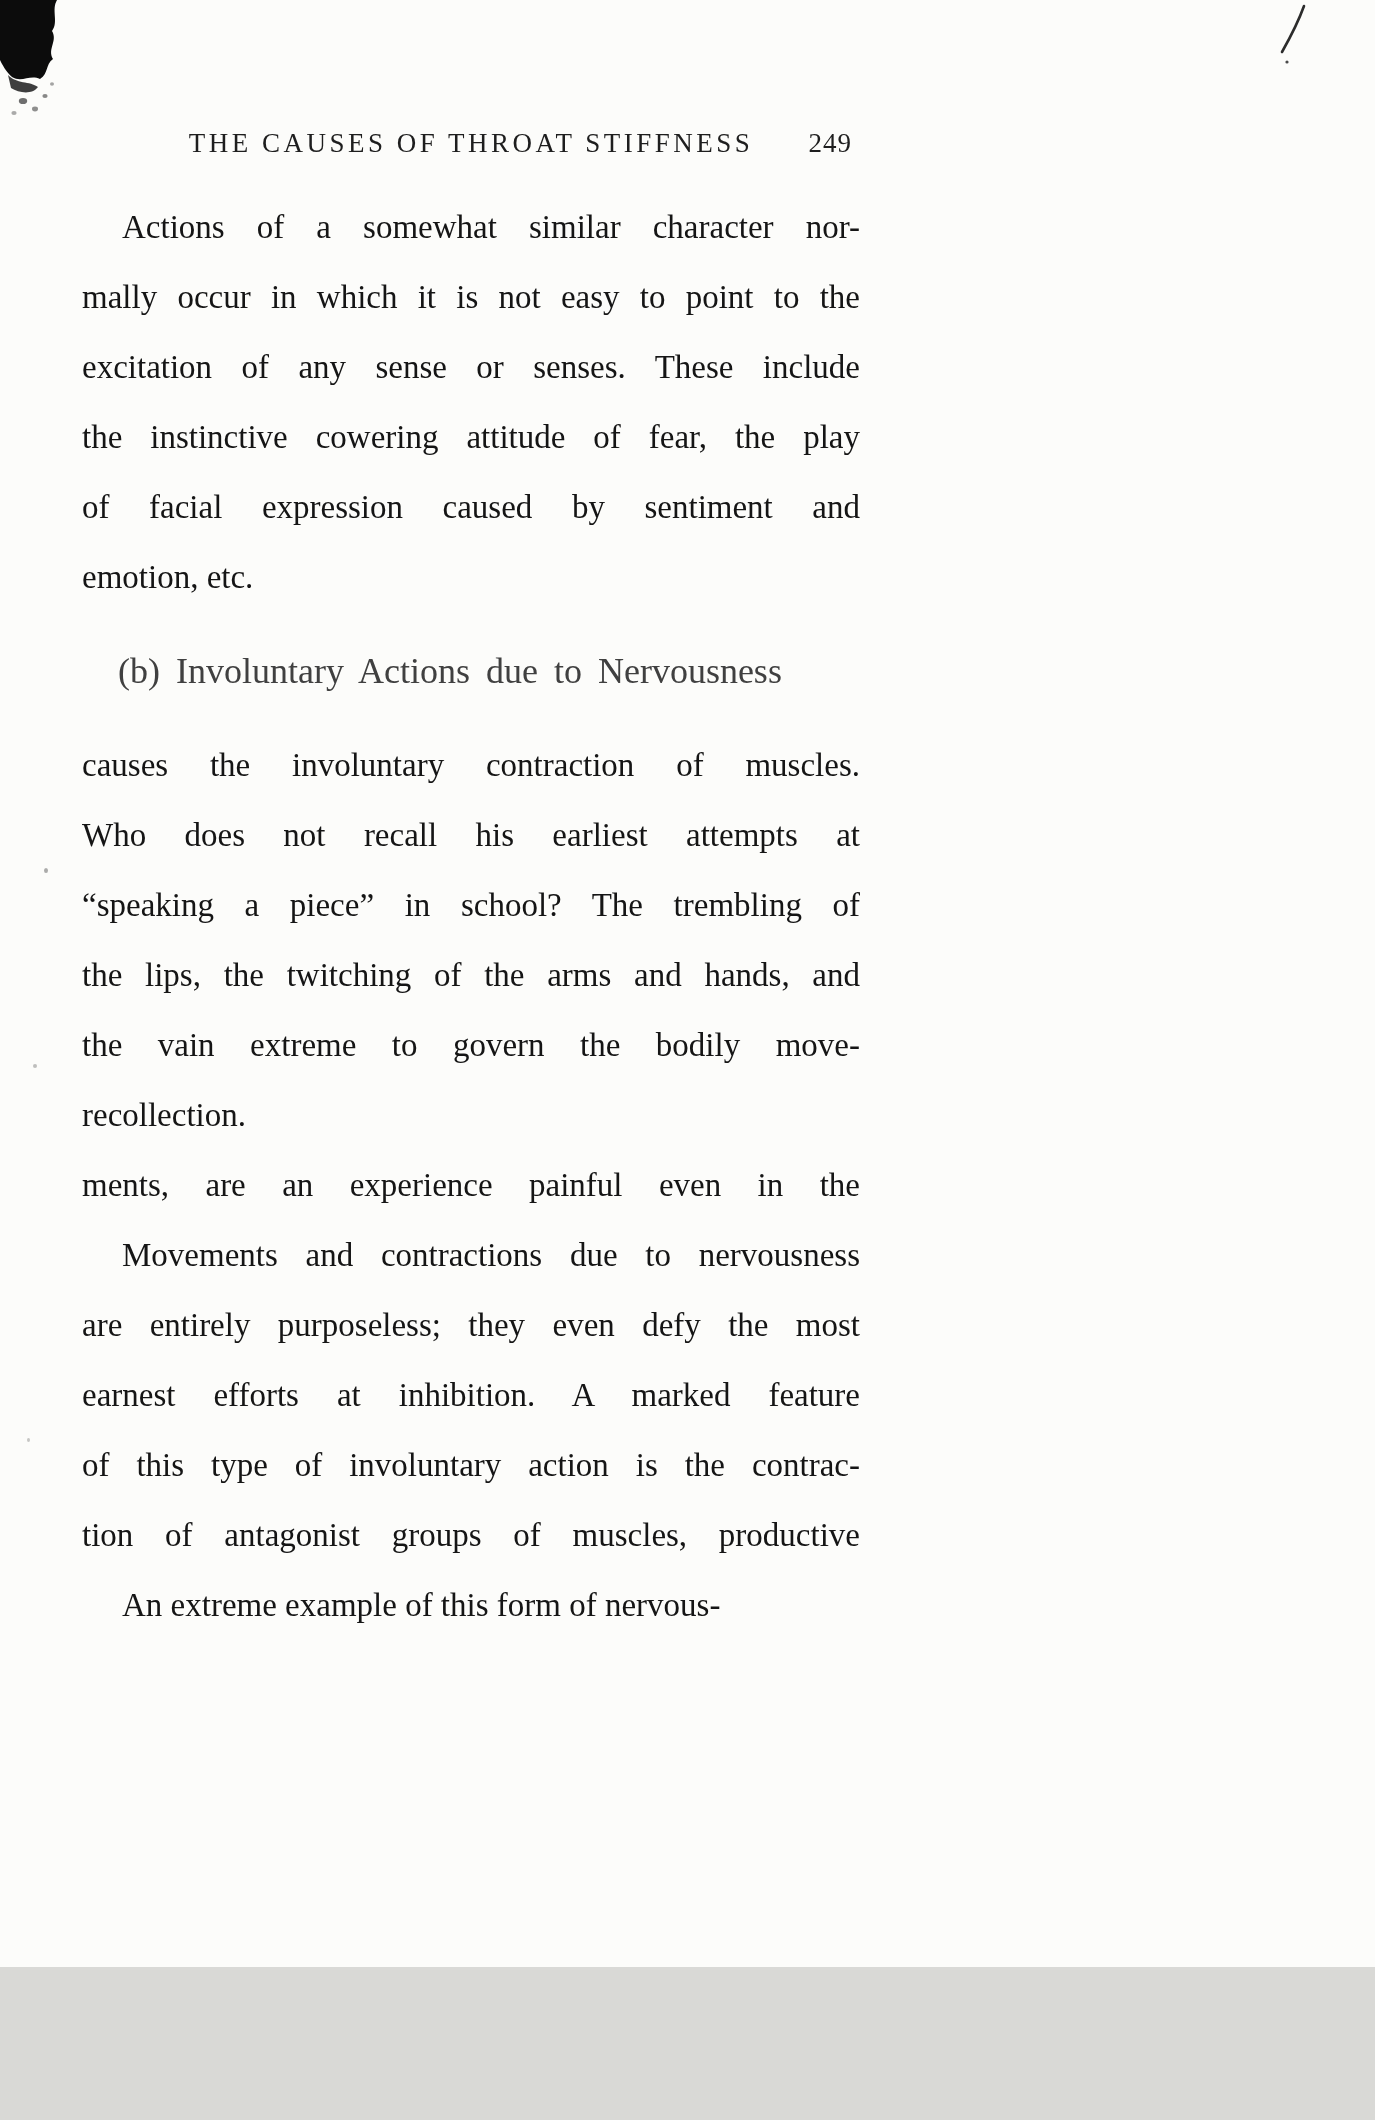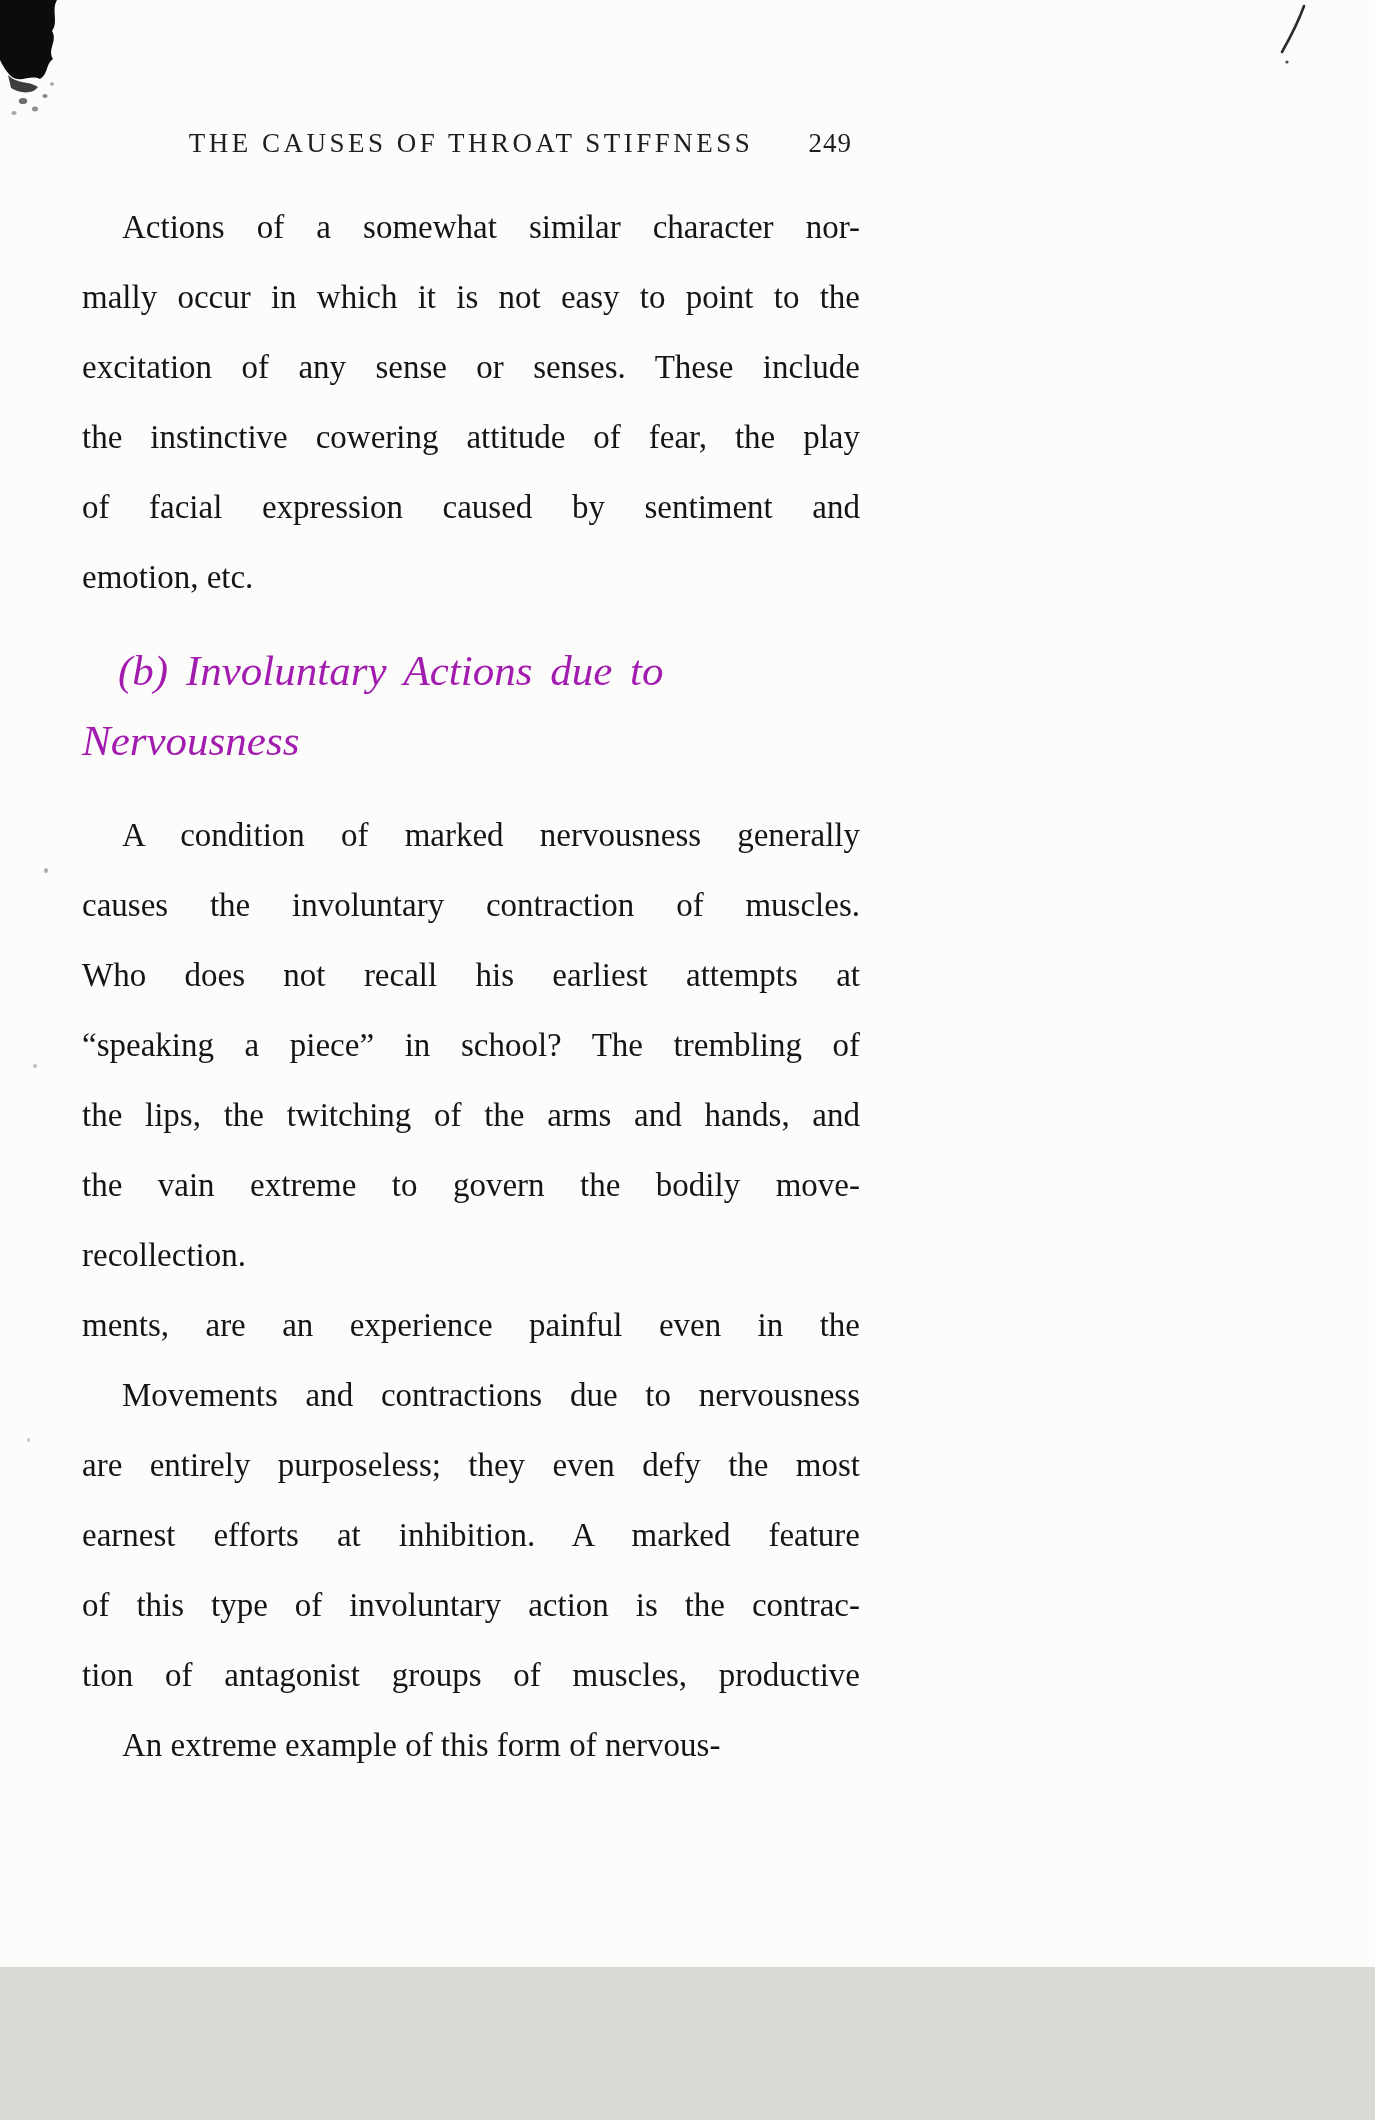--- a/index.html
+++ b/index.html
@@ -52,27 +52,26 @@
     margin-top: 20px;
     font-size: 33px;
     line-height: 70px;
     color: #151515;
   }
   .paragraph { margin: 0; }
   .line { text-align: justify; text-align-last: justify; }
   .line.last { text-align: left; text-align-last: left; }
   .line.indent { text-indent: 40px; }
   .section-heading {
-    font-style: italic;
-    font-size: 43px;
+    font-size: 36px;
     line-height: 70px;
     margin: 24px 0 24px 0;
     text-indent: 36px;
     word-spacing: 7px;
-    color: #a21caf;
+    color: #404040;
   }
 </style>
 </head>
 <body>
 
 <div class="page">
 
   <svg class="ink-blot" width="100" height="130" viewBox="0 0 100 130" aria-hidden="true">
     <path d="M0,0 L57,0 C51,10 59,22 52,31 C58,41 47,49 53,59 C45,65 49,73 40,79 C30,74 22,83 12,77 C6,72 2,64 0,60 Z" fill="#0c0c0c"></path>
     <path d="M8,75 C16,84 30,81 38,87 C32,95 19,93 11,88 Z" fill="#1c1c1c" opacity="0.85"></path>
@@ -102,21 +101,20 @@
         <div class="paragraph">
           <div class="line indent">Actions of a somewhat similar character nor-</div>
           <div class="line">mally occur in which it is not easy to point to the</div>
           <div class="line">excitation of any sense or senses. These include</div>
           <div class="line">the instinctive cowering attitude of fear, the play</div>
           <div class="line">of facial expression caused by sentiment and</div>
           <div class="line last">emotion, etc.</div>
         </div>
         <div class="section-heading">(b) Involuntary Actions due to Nervousness</div>
         <div class="paragraph">
-          <div class="line indent">A condition of marked nervousness generally</div>
           <div class="line">causes the involuntary contraction of muscles.</div>
           <div class="line">Who does not recall his earliest attempts at</div>
           <div class="line">“speaking a piece” in school? The trembling of</div>
           <div class="line">the lips, the twitching of the arms and hands, and</div>
           <div class="line">the vain extreme to govern the bodily move-</div>
           <div class="line last">recollection.</div>
           <div class="line">ments, are an experience painful even in the</div>
         </div>
         <div class="paragraph">
           <div class="line indent">Movements and contractions due to nervousness</div>

